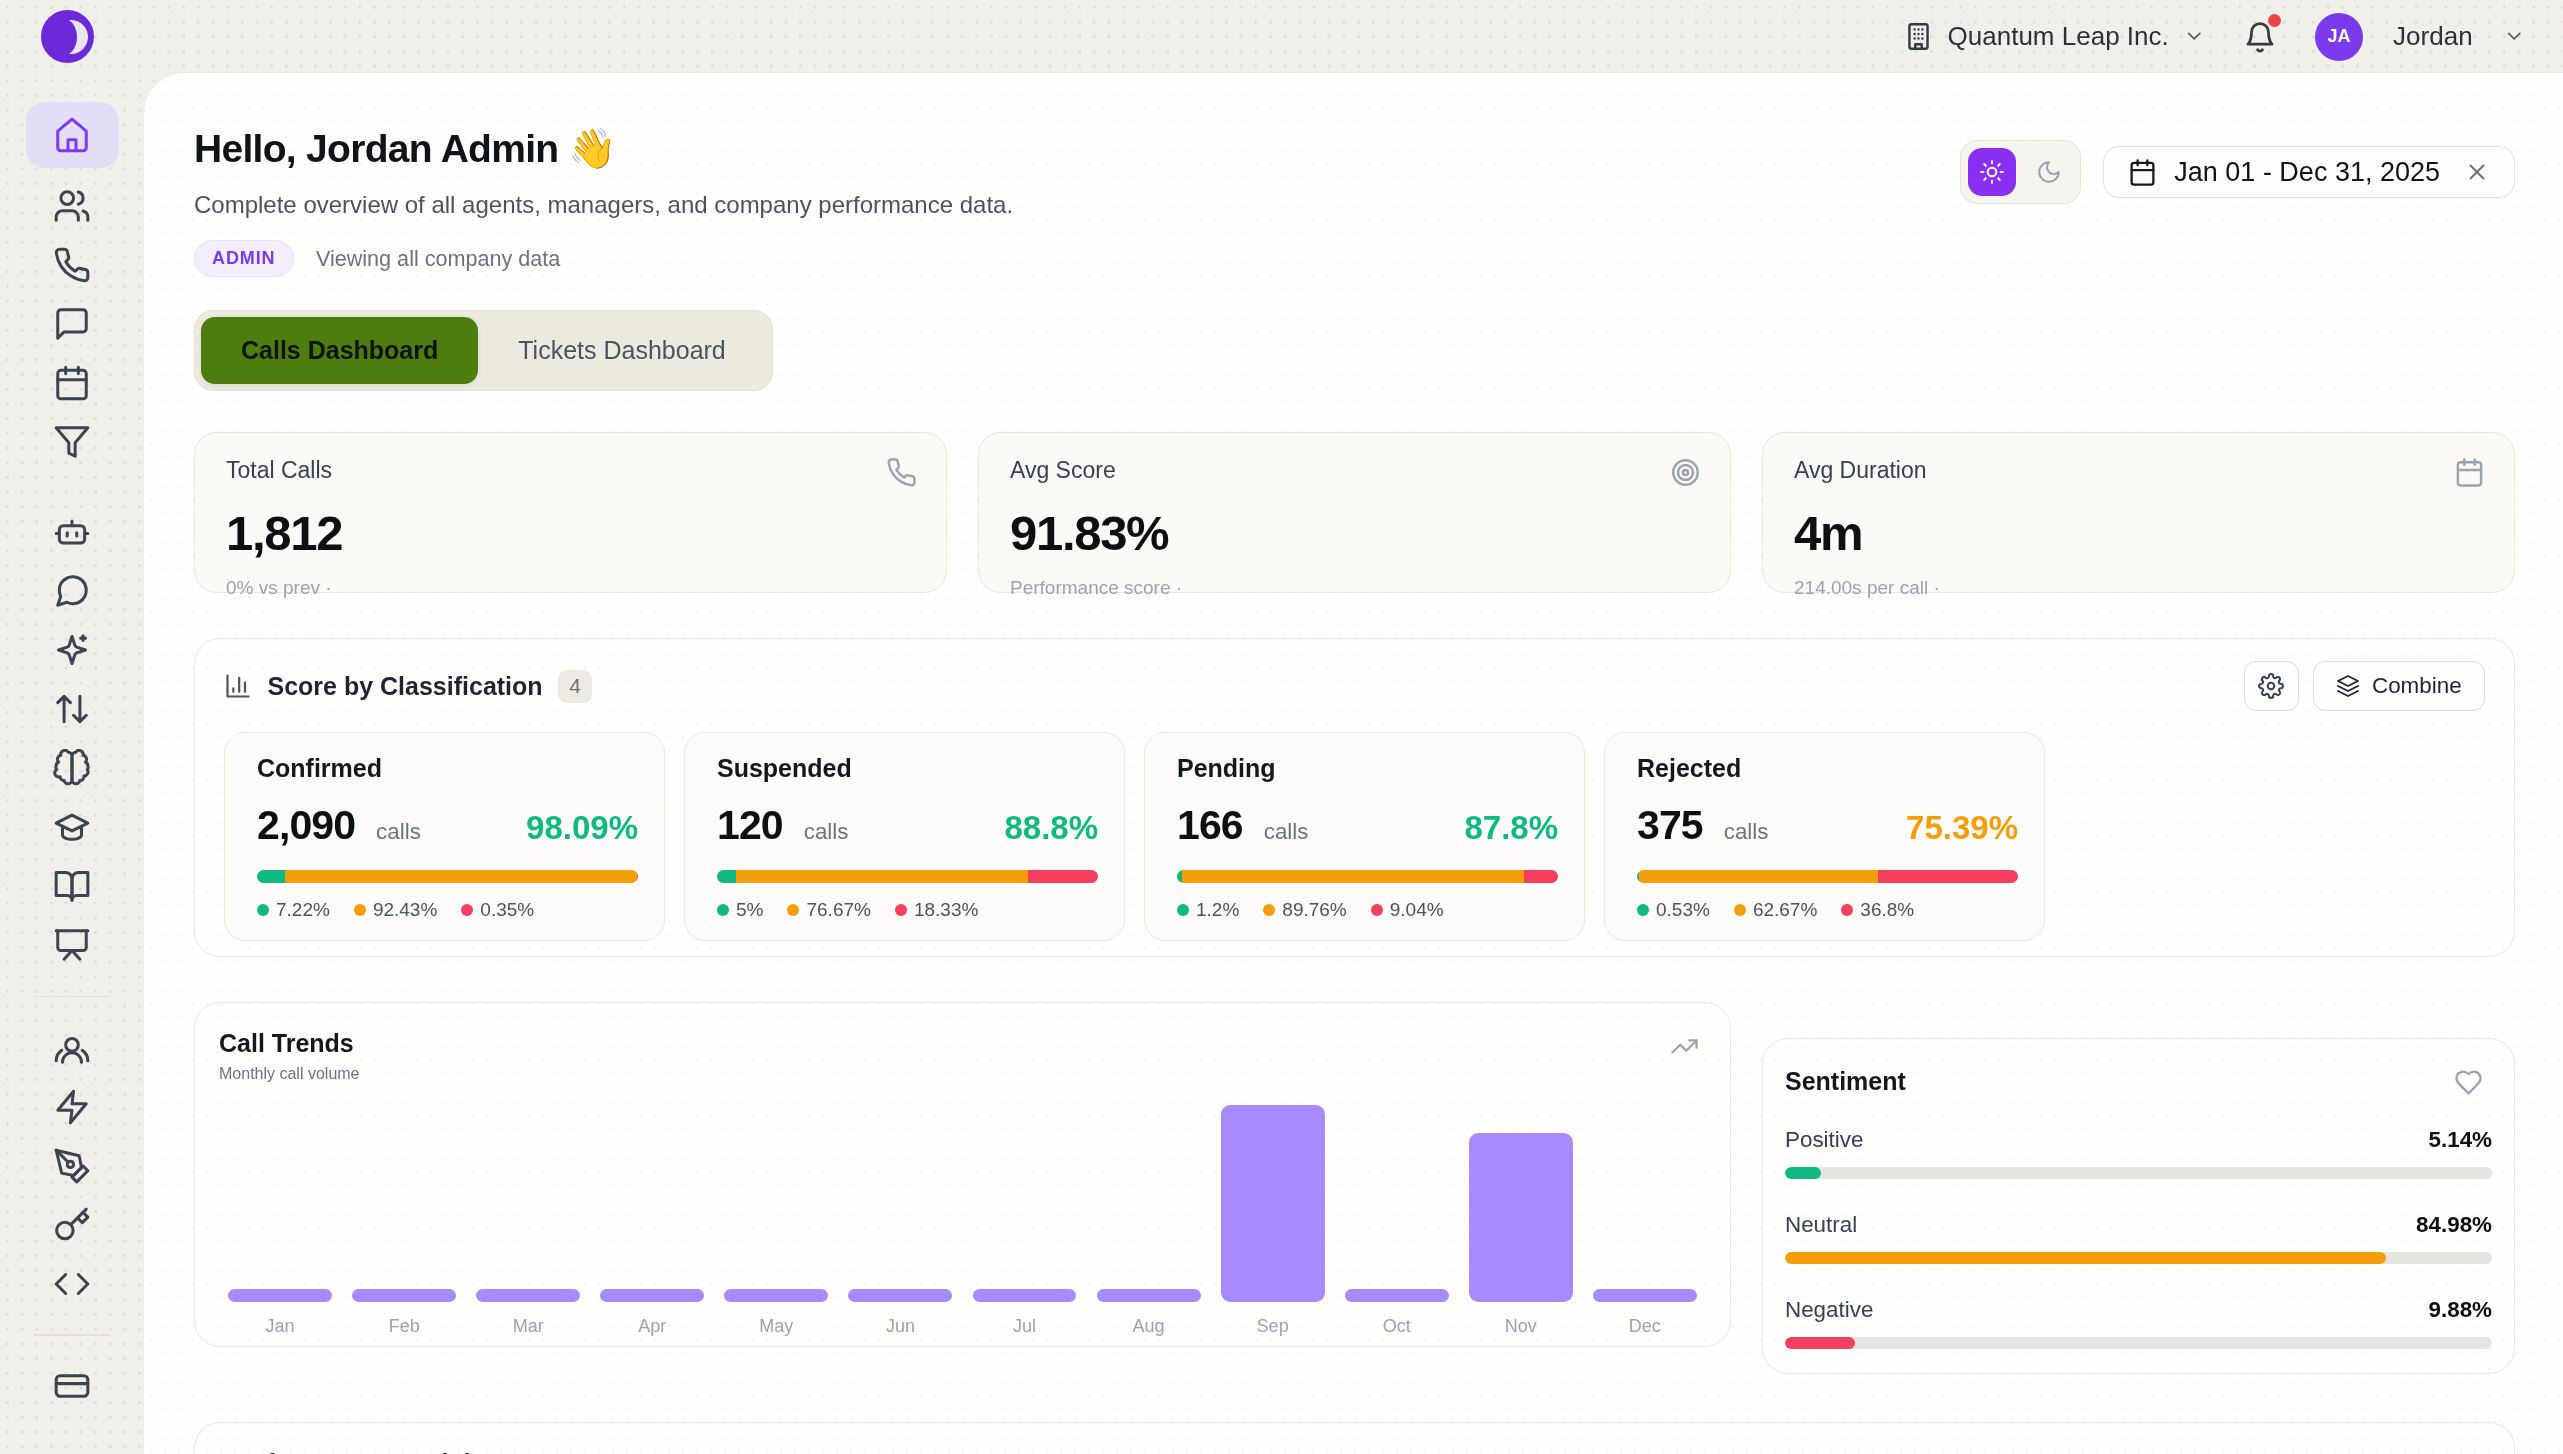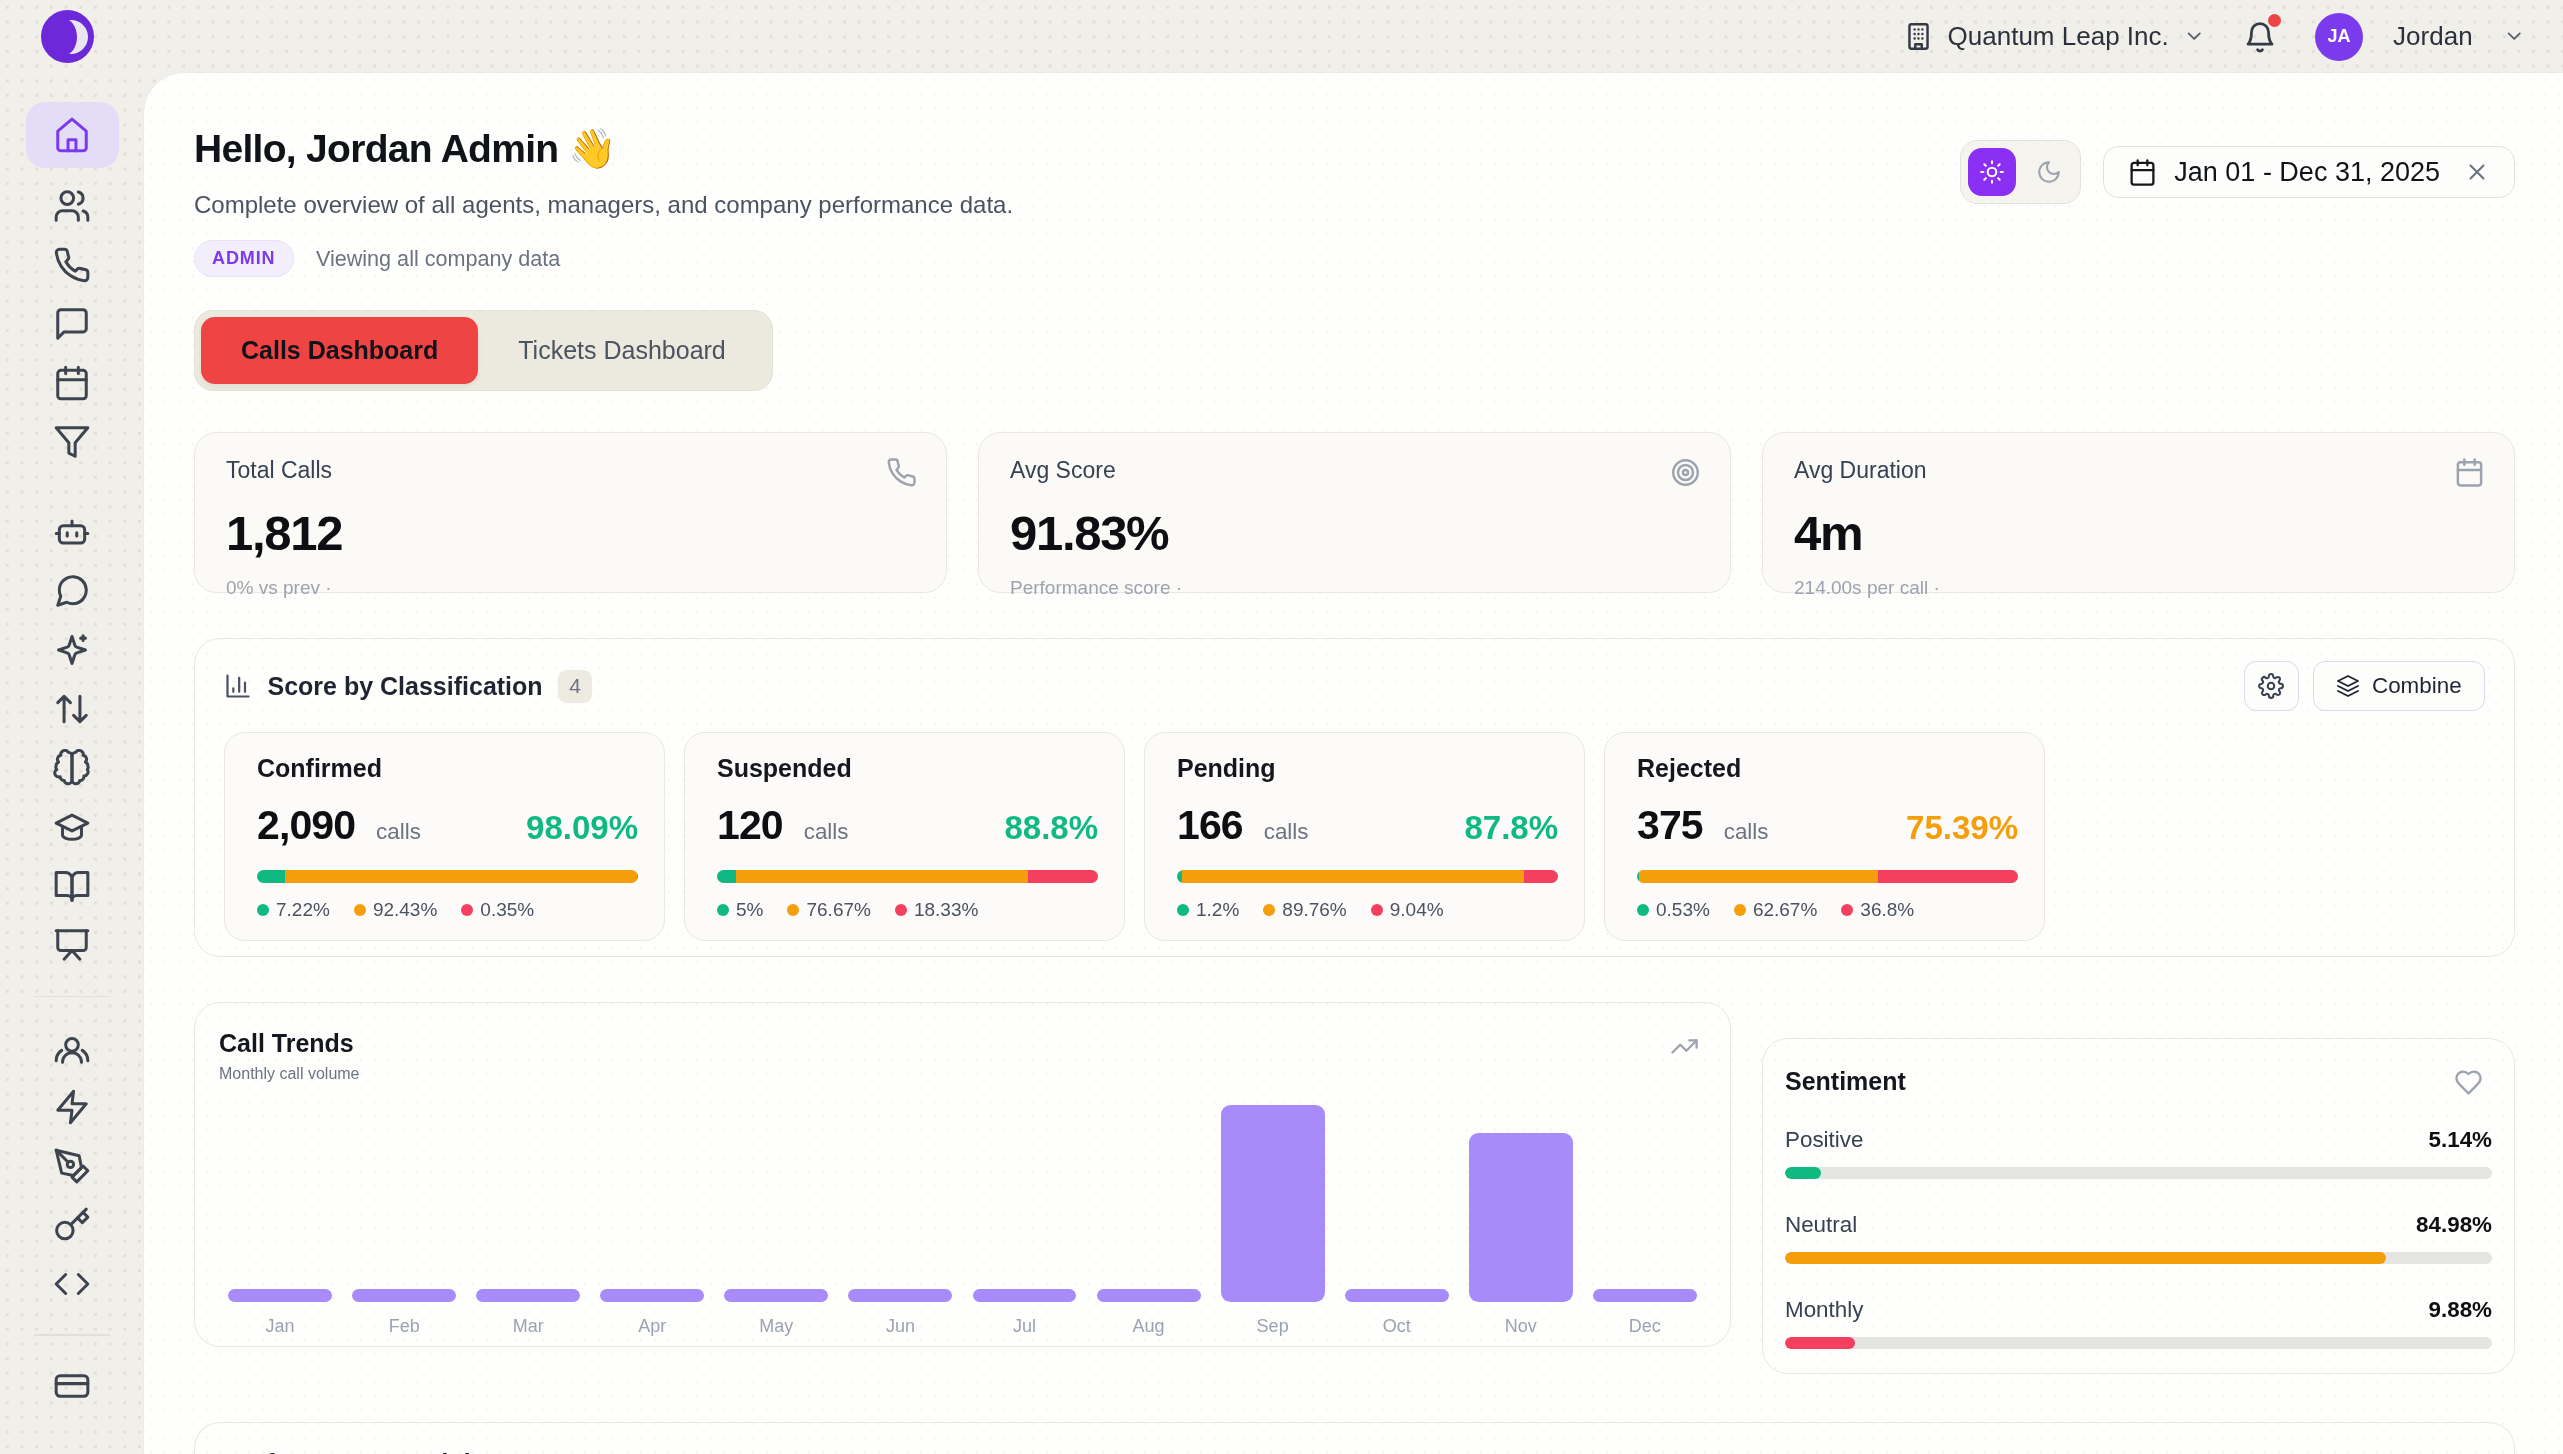--- a/index.html
+++ b/index.html
@@ -56,21 +56,21 @@
   .theme-btn { width: 48px; height: 48px; border-radius: 14px; display: flex; align-items: center; justify-content: center; cursor: pointer; color: #9ca3af; }
   .theme-btn.sun { background: #8b2ff5; color: #fff; }
   .theme-btn .icon { width: 26px; height: 26px; }
   .date-btn { display: flex; align-items: center; gap: 17px; background: #fdfdfc; border: 0.9px solid #e3e0d8; border-radius: 15.5px; height: 52px; padding: 0 24px; cursor: pointer; }
   .date-btn .cal { width: 29px; height: 29px; color: #16181d; }
   .date-text { font-size: 27px; color: #101318; }
   .date-btn .clear { width: 26px; height: 26px; color: #6b7280; margin-left: 7px; cursor: pointer; }
   
   .tabs { display: inline-flex; background: #eceadf; border: 0.9px solid #e4e1d6; border-radius: 19px; padding: 6px; margin-top: 33px; }
   .tab { font-size: 25px; padding: 19px 40px; border-radius: 14px; color: #4b5260; cursor: pointer; font-weight: normal; }
-  .tab.active { background: #ef4444; color: #101318; font-weight: bold; box-shadow: 0 1.7px 5.2px rgba(0,0,0,.06); }
+  .tab.active { background: #4d7c0f; color: #101318; font-weight: bold; box-shadow: 0 1.7px 5.2px rgba(0,0,0,.06); }
   
   .stats-row { display: flex; gap: 31px; margin-top: 41px; }
   .stat-card { flex: 1; height: 161px; background: #fbfaf7; border: 1.3px solid #e9e7df; border-radius: 22.4px; padding: 24px 31px; position: relative; }
   .stat-label { font-size: 23px; color: #374151; }
   .stat-icon { position: absolute; top: 24px; right: 29px; width: 31px; height: 31px; color: #9ca3af; }
   .stat-value { font-size: 49px; font-weight: bold; letter-spacing: -1.3px; color: #0d0f13; margin-top: 21px; }
   .stat-foot { font-size: 19px; color: #9ca3af; margin-top: 15.5px; }
   
   .class-section { margin-top: 45px; border: 1.3px solid #e9e7df; border-radius: 26px; padding: 22.4px 29px 15.5px 29px; }
   .class-head { display: flex; align-items: center; height: 50px; }
@@ -644,21 +644,21 @@
               <div class="senti-line">
                 <span class="senti-label">Neutral</span>
                 <span class="senti-val">84.98%</span>
               </div>
               <div class="senti-track">
                 <div class="senti-fill" style="width: 84.98%; background: rgb(245, 158, 11);"></div>
               </div>
             </div>
             <div class="senti-row">
               <div class="senti-line">
-                <span class="senti-label">Monthly</span>
+                <span class="senti-label">Negative</span>
                 <span class="senti-val">9.88%</span>
               </div>
               <div class="senti-track">
                 <div class="senti-fill" style="width: 9.88%; background: rgb(244, 63, 94);"></div>
               </div>
             </div>
           </div>
       </div>
     </div>
 

